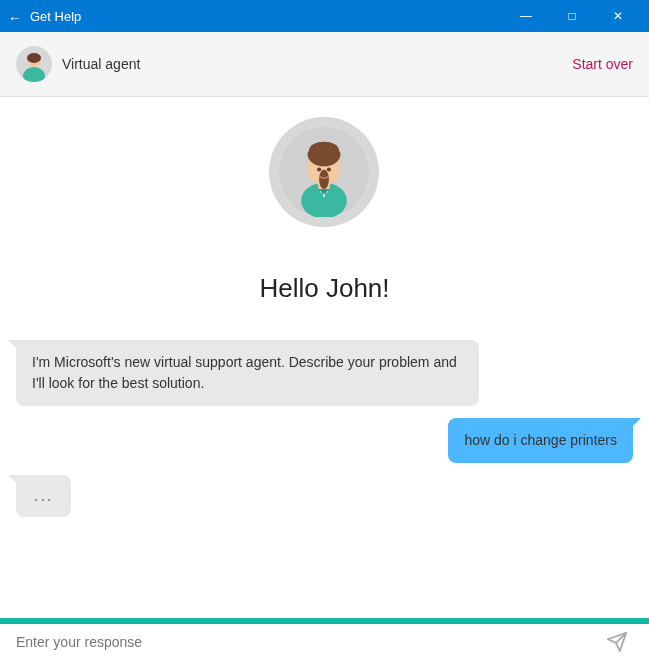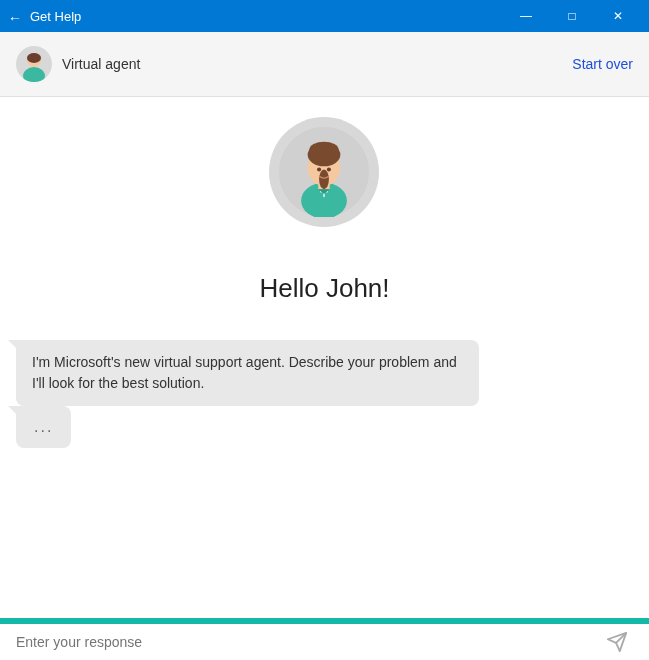--- a/index.html
+++ b/index.html
@@ -89,21 +89,21 @@
       flex-shrink: 0;
     }
 
     .agent-name {
       flex: 1;
       font-size: 14px;
       color: #333;
     }
 
     .start-over-btn {
-      color: #1d4ed8;
+      color: #be185d;
       font-size: 14px;
       cursor: pointer;
       text-decoration: none;
     }
 
     
     .chat-area {
       flex: 1;
       overflow-y: auto;
       padding: 20px 16px;
@@ -138,21 +138,21 @@
       font-weight: 300;
       color: #222;
       margin-bottom: 20px;
     }
 
     
     .messages-container {
       width: 100%;
       display: flex;
       flex-direction: column;
-      gap: 0;
+      gap: 12px;
     }
 
     .message-row {
       display: flex;
       width: 100%;
     }
 
     .message-row.agent {
       justify-content: flex-start;
     }
@@ -316,20 +316,23 @@
     </div>
     <div class="greeting-text">Hello John!</div>
   </div>
 
   <div class="messages-container">
 
     <div class="message-row agent">
       <div class="message-bubble agent-bubble">I'm Microsoft's new virtual support agent. Describe your problem and I'll look for the best solution.</div>
     </div>
 
+    <div class="message-row user">
+      <div class="message-bubble user-bubble">how do i change printers</div>
+    </div>
 
     <div class="message-row agent">
       <div class="typing-bubble">...</div>
     </div>
 
   </div>
 </div>
 
 <div class="input-area">
   <input type="text" class="chat-input" placeholder="Enter your response" style="">

